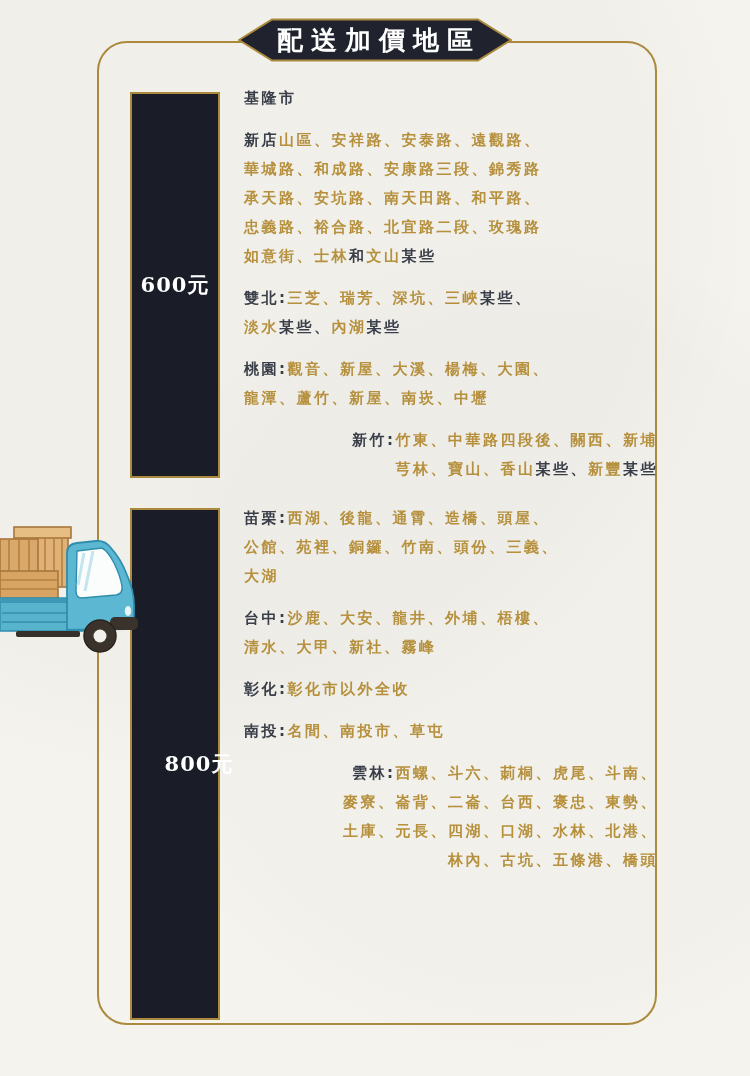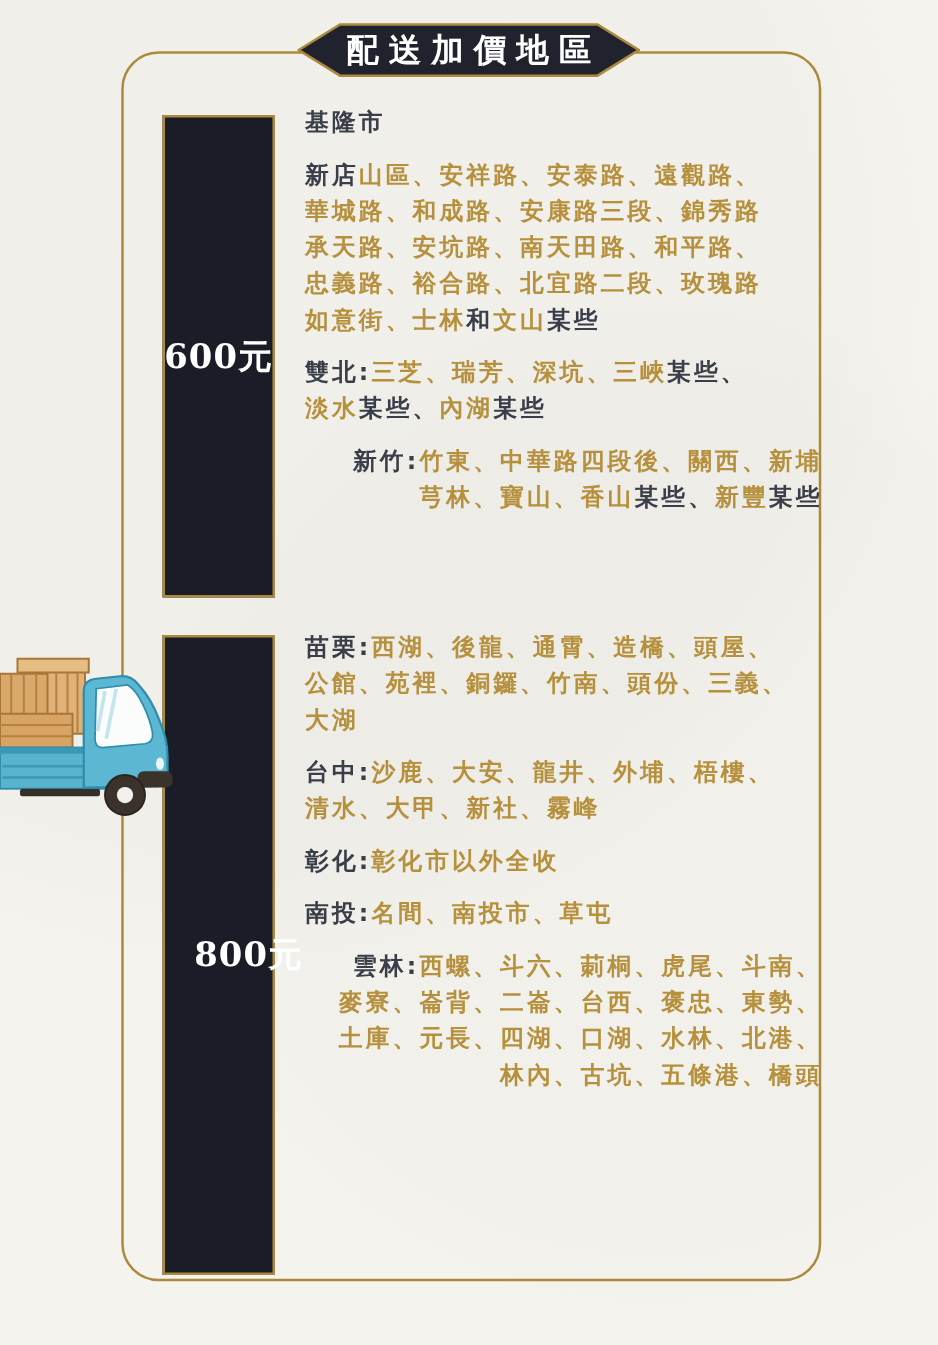--- a/index.html
+++ b/index.html
@@ -54,34 +54,34 @@
     background:var(--bar-bg);
     border:2px solid var(--gold);
     display:flex; align-items:center; justify-content:center;
     z-index:2;
   }
   .price-bar.tier-0{ top:92px; height:386px; }
   .price-bar.tier-1{ top:508px; height:512px;padding-left:48px; }
   .price-label{
     color:var(--white);
     font-family:"DejaVu Serif","Liberation Serif",serif;
-    font-size:27px; font-weight:bold;
+    font-size:21px; font-weight:bold;
     letter-spacing:1px;
     white-space:nowrap;
   }
   .region-col{
     position:absolute;
     left:244px;
     width:414px;
     z-index:2;
   }
   .region-col.tier-0{ top:84px; }
   .region-col.tier-1{ top:504px; }
   .region-col p{
-    font-size:19px;
+    font-size:15px;
     font-weight:bold;
     line-height:29px;
     letter-spacing:2.5px;
     margin:0 0 13px 0;
     white-space:pre-line;
   }
   .region-col p:last-child{margin-bottom:0;text-align:right;}
   .region-col .dark{ color:var(--dark-text); }
   .region-col .gold{ color:var(--gold-text); }
   .truck{
@@ -112,20 +112,22 @@
 
 <div class="region-col tier-0">
     <p><span class="dark">基隆市</span></p>
     <p><span class="dark">新店</span><span class="gold">山區、安祥路、安泰路、遠觀路、
 華城路、和成路、安康路三段、錦秀路
 承天路、安坑路、南天田路、和平路、
 忠義路、裕合路、北宜路二段、玫瑰路
 如意街、士林</span><span class="dark">和</span><span class="gold">文山</span><span class="dark">某些</span></p>
     <p><span class="dark">雙北:</span><span class="gold">三芝、瑞芳、深坑、三峽</span><span class="dark">某些、
 </span><span class="gold">淡水</span><span class="dark">某些、</span><span class="gold">內湖</span><span class="dark">某些</span></p>
+    <p><span class="dark">桃園:</span><span class="gold">觀音、新屋、大溪、楊梅、大園、
+龍潭、蘆竹、新屋、南崁、中壢</span></p>
     <p><span class="dark">新竹:</span><span class="gold">竹東、中華路四段後、關西、新埔
 芎林、寶山、香山</span><span class="dark">某些、</span><span class="gold">新豐</span><span class="dark">某些</span></p>
   </div>
 <div class="region-col tier-1">
     <p><span class="dark">苗栗:</span><span class="gold">西湖、後龍、通霄、造橋、頭屋、
 公館、苑裡、銅鑼、竹南、頭份、三義、
 大湖</span></p>
     <p><span class="dark">台中:</span><span class="gold">沙鹿、大安、龍井、外埔、梧樓、
 清水、大甲、新社、霧峰</span></p>
     <p><span class="dark">彰化:</span><span class="gold">彰化市以外全收</span></p>

